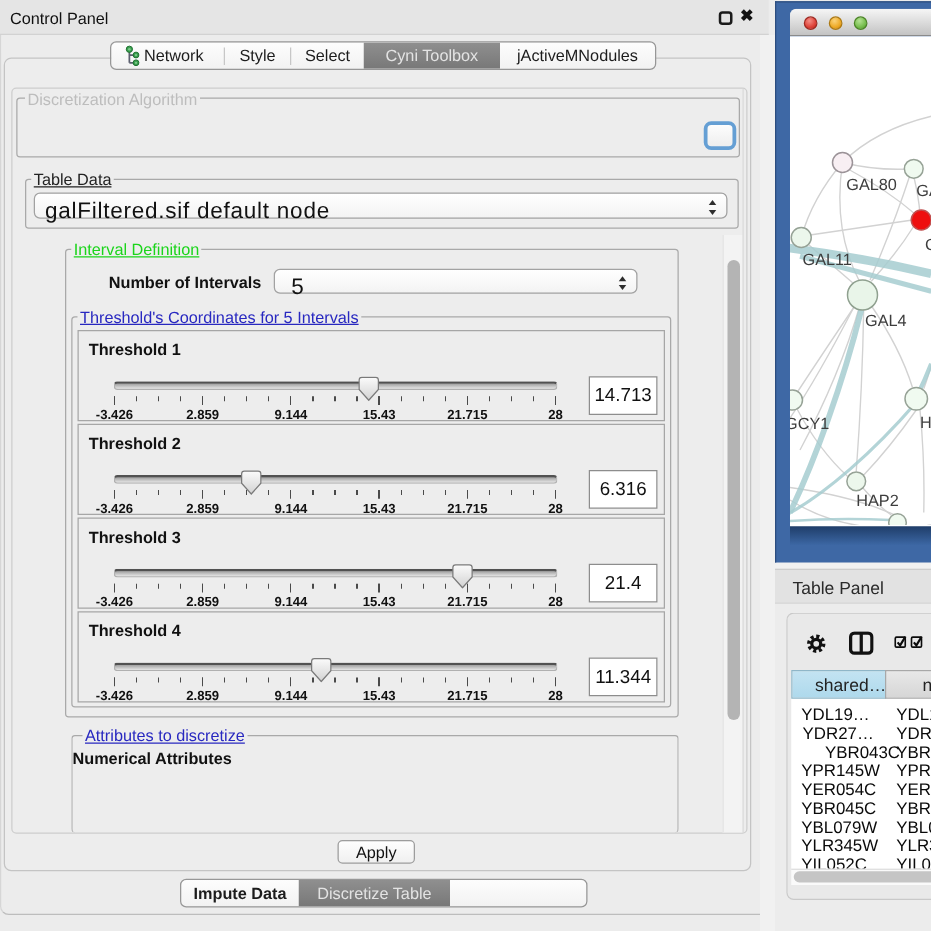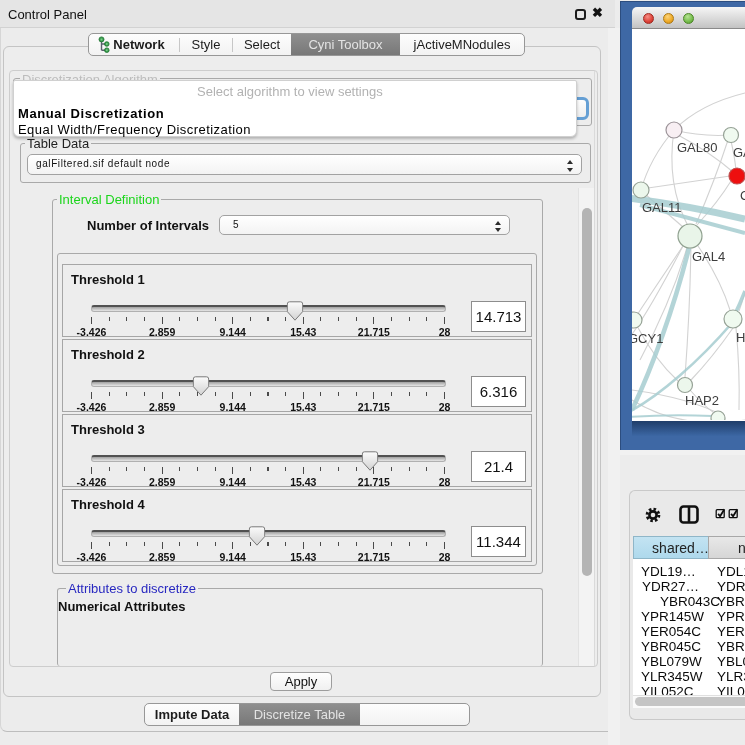--- a/index.html
+++ b/index.html
@@ -21,25 +21,25 @@
 
 .seg { display:flex; height:23px; border:1px solid #979797; border-radius:5px;
   background:linear-gradient(#fdfdfd,#f2f2f2); overflow:hidden; align-items:center; }
 .seg .it { height:100%; display:flex; align-items:center; justify-content:center;
   font-size:13px; color:#1c1c1c; white-space:nowrap; }
 .seg .dark { background:linear-gradient(#8f8f8f,#787878); color:#e3e3e3; }
 .seg .vsep { width:1px; height:14px; background:#c7c7c7; }
 
 
 .grp { border:1px solid #a9a9a9; border-radius:3px; }
-.glabel { position:absolute; font-size:13px; background:#ededed; padding:0 2px; white-space:nowrap; }
+.glabel { position:absolute; font-size:13px; background:#ededed; padding:0 2px; white-space:nowrap;text-decoration:underline; }
 
 
 .combo { background:linear-gradient(#ffffff,#f3f3f3); border:1px solid #a2a2a2;
-  border-radius:5px; font-size:10px; color:#111; }
+  border-radius:5px; font-size:18px; color:#111; }
 .combo .txt { position:absolute; left:8px; top:2.5px; }
 .spin { position:absolute; width:7px; }
 .spin:before { content:""; position:absolute; left:0; top:0;
   border-left:3.5px solid transparent; border-right:3.5px solid transparent;
   border-bottom:4.6px solid #2d2d2d; }
 .spin:after { content:""; position:absolute; left:0; top:7.6px;
   border-left:3.5px solid transparent; border-right:3.5px solid transparent;
   border-top:4.6px solid #2d2d2d; }
 
 
@@ -90,21 +90,21 @@
 
   <div class="abs" id="ctrlwin"></div>
   <div class="abs" id="titlebar">
       <span class="t">Control Panel</span>
     </div>
   <div class="abs" id="ticon1"></div>
   <div class="abs" id="ticon2">✖</div>
   <div class="abs" style="left:608px; top:28px; width:12px; height:717px; background:#f1f1f1;"></div>
 
   <div class="abs seg" style="left:88px; top:33px; width:437px; z-index:3;">
-    <div class="it" style="width:90px; padding-right:5px;font-weight:bold;">
+    <div class="it" style="width:90px; padding-right:5px;">
       <svg width="12" height="17" viewBox="0 0 12 17" style="margin-right:3px;">
         <path d="M3.5,5 L3.5,14.2 M3.5,8 L8.5,8 M3.5,14.2 L8.5,14.2" stroke="#5a5f6e" stroke-width="1.4" fill="none"></path>
         <circle cx="3.5" cy="3.4" r="2.5" fill="#3aa04f" stroke="#1e7030" stroke-width="0.8"></circle>
         <circle cx="8.8" cy="8" r="2.3" fill="#3aa04f" stroke="#1e7030" stroke-width="0.8"></circle>
         <circle cx="8.8" cy="14.2" r="2.3" fill="#3aa04f" stroke="#1e7030" stroke-width="0.8"></circle>
         <circle cx="3.5" cy="3.4" r="1" fill="#7cc98a"></circle>
         <circle cx="8.8" cy="8" r="0.9" fill="#7cc98a"></circle>
         <circle cx="8.8" cy="14.2" r="0.9" fill="#7cc98a"></circle>
       </svg>
       Network</div>
@@ -123,38 +123,32 @@
   <div class="abs" style="left:20px; top:72px; font-size:13px; color:#bdbdbd; background:#ededed; padding:0 2px;">Discretization Algorithm</div>
   <div class="abs" style="left:563px; top:97px; width:26px; height:23px; border:3px solid #659fd4; border-radius:6px; background:linear-gradient(#fdfdfd,#eee);"></div>
 
   <div class="abs grp" style="left:20px; top:143px; width:571px; height:40px;"></div>
   <div class="abs glabel" style="left:25px; top:136px; color:#222;">Table Data</div>
   <div class="abs combo" style="left:27px; top:154px; width:555px; height:21px;">
     <span class="txt" style="letter-spacing:0.6px;">galFiltered.sif default node</span>
     <span class="spin" style="right:7px; top:5px;"></span>
   </div>
 
-  <div class="abs" style="left:13px; top:80px; width:564px; height:57px; background:#fff;
-       border:1px solid #d0d0d0; border-radius:2px 2px 6px 6px;
-       box-shadow:0 2px 3px rgba(0,0,0,0.25); z-index:5;">
-    <div style="position:absolute; left:183px; top:3px; font-size:13px; color:#b2b2b2;">Select algorithm to view settings</div>
-    <div style="position:absolute; left:4px; top:25px; font-size:13px; font-weight:bold; color:#000; letter-spacing:0.6px;">Manual Discretization</div>
-    <div style="position:absolute; left:4px; top:41px; font-size:13px; color:#000; letter-spacing:0.45px;">Equal Width/Frequency Discretization</div>
-  </div>
 
   <div class="abs grp" style="left:52px; top:199px; width:491px; height:375px;"></div>
   <div class="abs glabel" style="left:57px; top:192px; color:#1bd51b;">Interval Definition</div>
 
   <div class="abs" style="left:87px; top:218px; font-size:13px; font-weight:bold; color:#111;">Number of Intervals</div>
   <div class="abs combo" style="left:219px; top:215px; width:291px; height:20px;">
     <span class="txt" style="left:13px;">5</span>
     <span class="spin" style="right:7px; top:4.5px;"></span>
   </div>
 
   <div class="abs grp" style="left:57px; top:253px; width:480px; height:313px;"></div>
+  <div class="abs glabel" style="left:62px; top:246px; color:#2828c0;">Threshold's Coordinates for 5 Intervals</div>
 
   <div class="tpanel" style="top:264px;">
     <div class="ttl">Threshold 1</div>
     <div class="groove"></div>
     <div class="ticks1"></div>
     <div class="ticks2"></div>
     <div class="tlbl" style="left:28.5px;">-3.426</div>
     <div class="tlbl" style="left:99.1px;">2.859</div>
     <div class="tlbl" style="left:169.7px;">9.144</div>
     <div class="tlbl" style="left:240.3px;">15.43</div>
@@ -313,20 +307,23 @@
       <text x="733" y="157">GA</text>
       <text x="740" y="200">C</text>
       <text x="642" y="212">GAL11</text>
       <text x="692" y="261">GAL4</text>
       <text x="628" y="343">GCY1</text>
       <text x="736" y="342">H</text>
       <text x="685" y="405">HAP2</text>
     </g>
   </svg>
 
+  <div class="abs" id="tpbar">
+      <span class="t">Table Panel</span>
+    </div>
   <div class="abs" id="tblbox"></div>
 
   <svg class="abs" style="left:645px; top:507px;" width="16" height="16" viewBox="0 0 16 16">
     <circle cx="8" cy="8" r="5.9" fill="none" stroke="#111" stroke-width="2.9" stroke-dasharray="2.5 2.1"></circle>
     <circle cx="8" cy="8" r="4.9" fill="#111"></circle>
     <circle cx="8" cy="8" r="2.3" fill="#e9e9e9"></circle>
   </svg>
   <svg class="abs" style="left:679px; top:505px;" width="20" height="19" viewBox="0 0 20 19">
     <rect x="1.5" y="1.5" width="17" height="16" rx="3" fill="none" stroke="#111" stroke-width="2.6"></rect>
     <line x1="10" y1="2" x2="10" y2="17" stroke="#111" stroke-width="2.6"></line>

